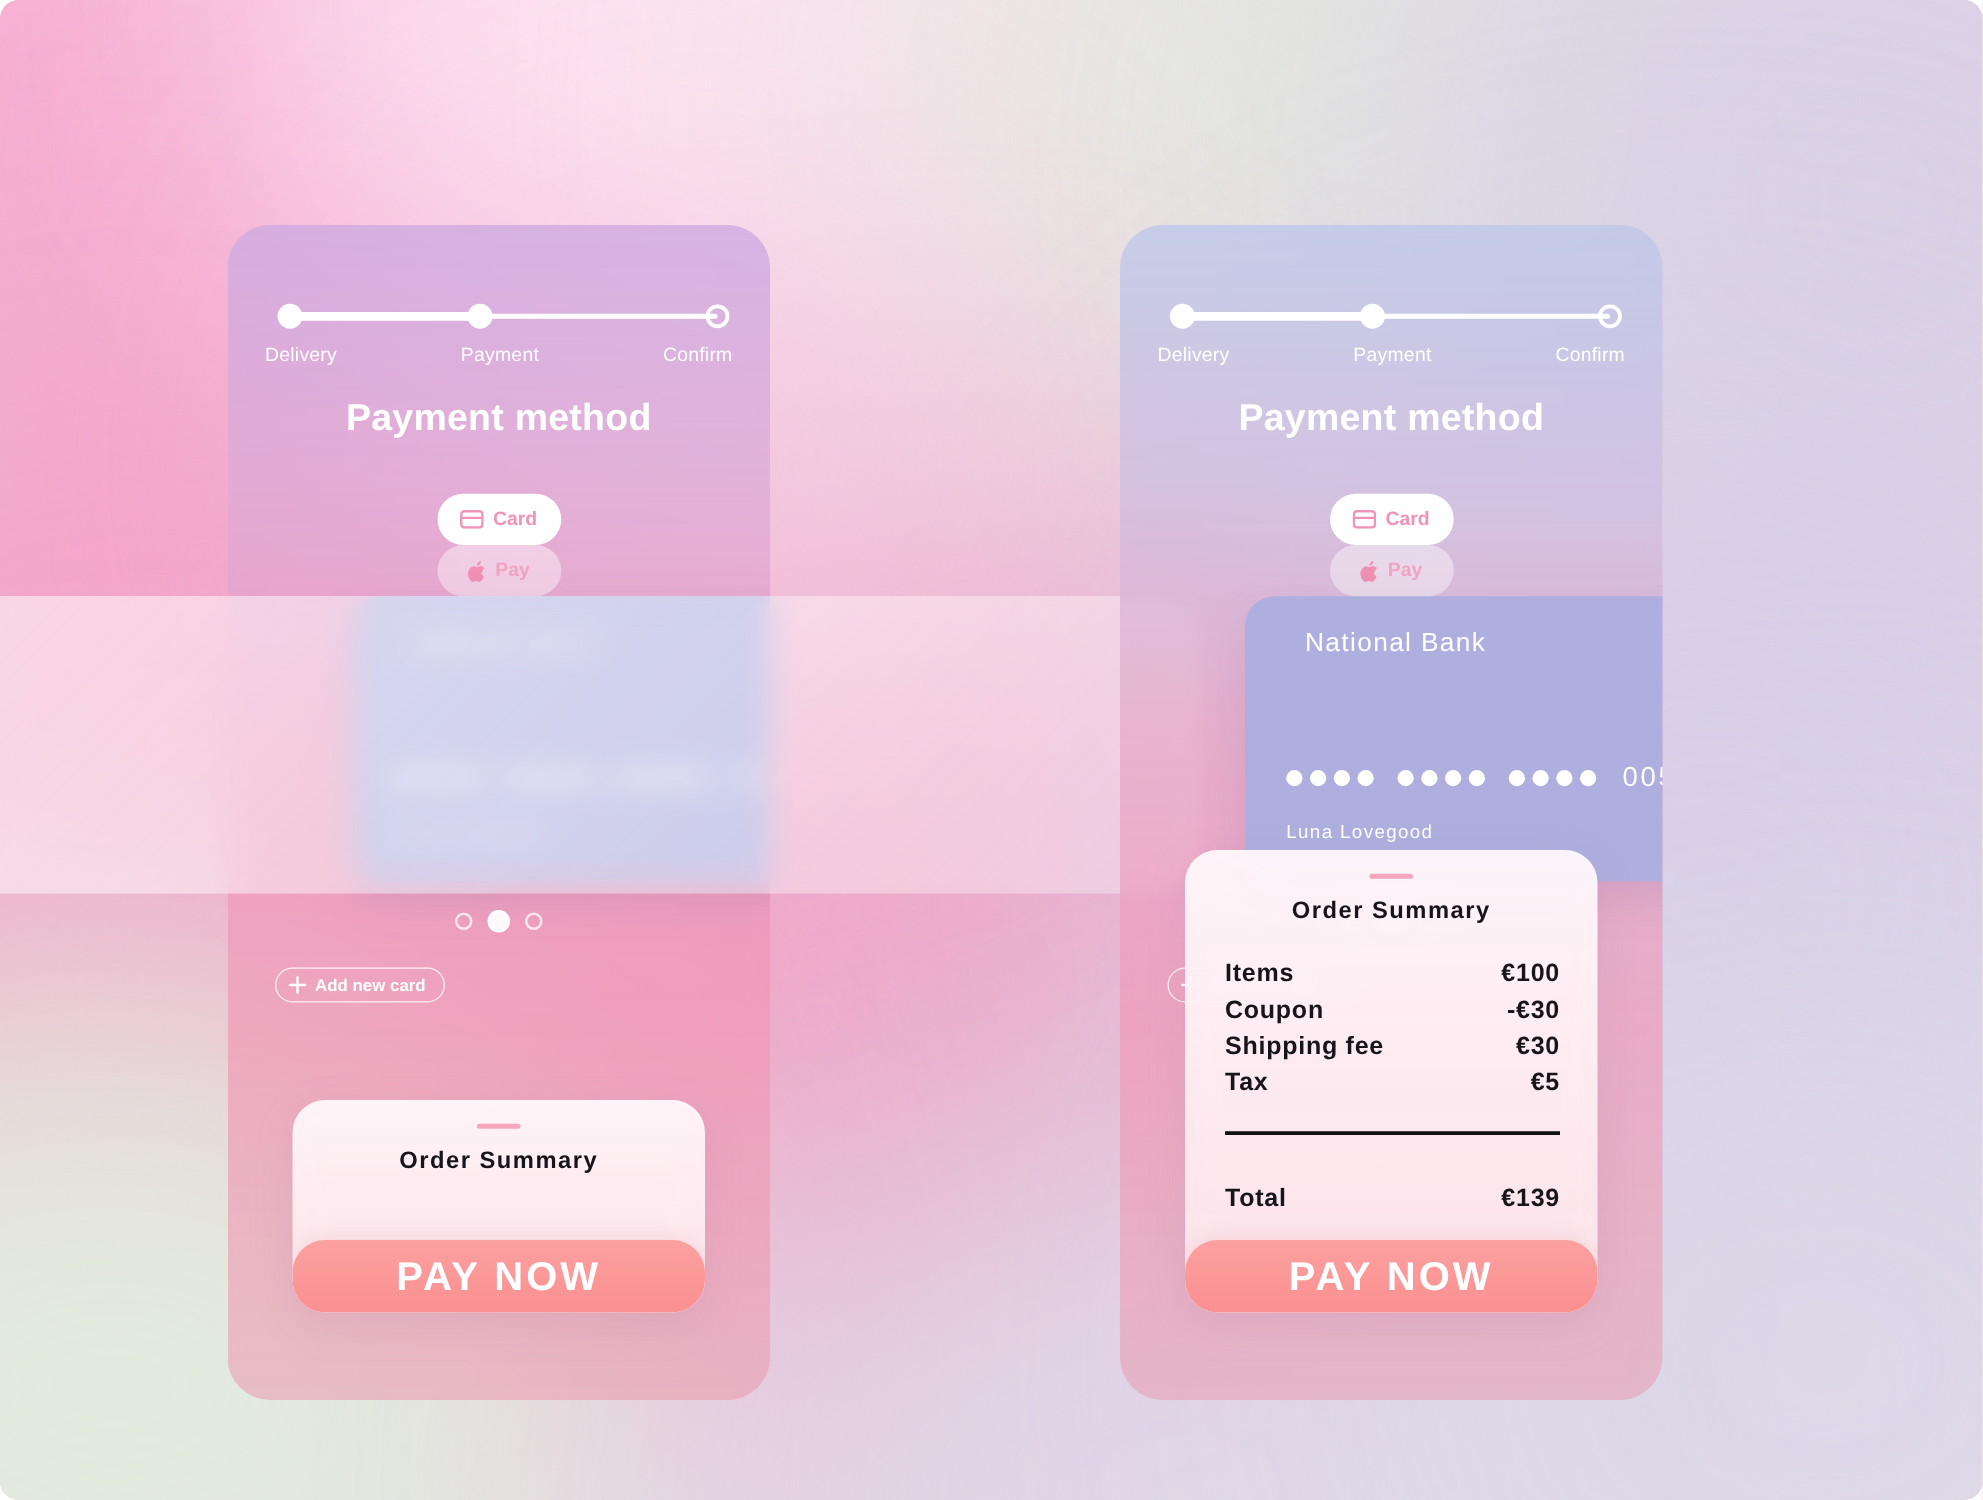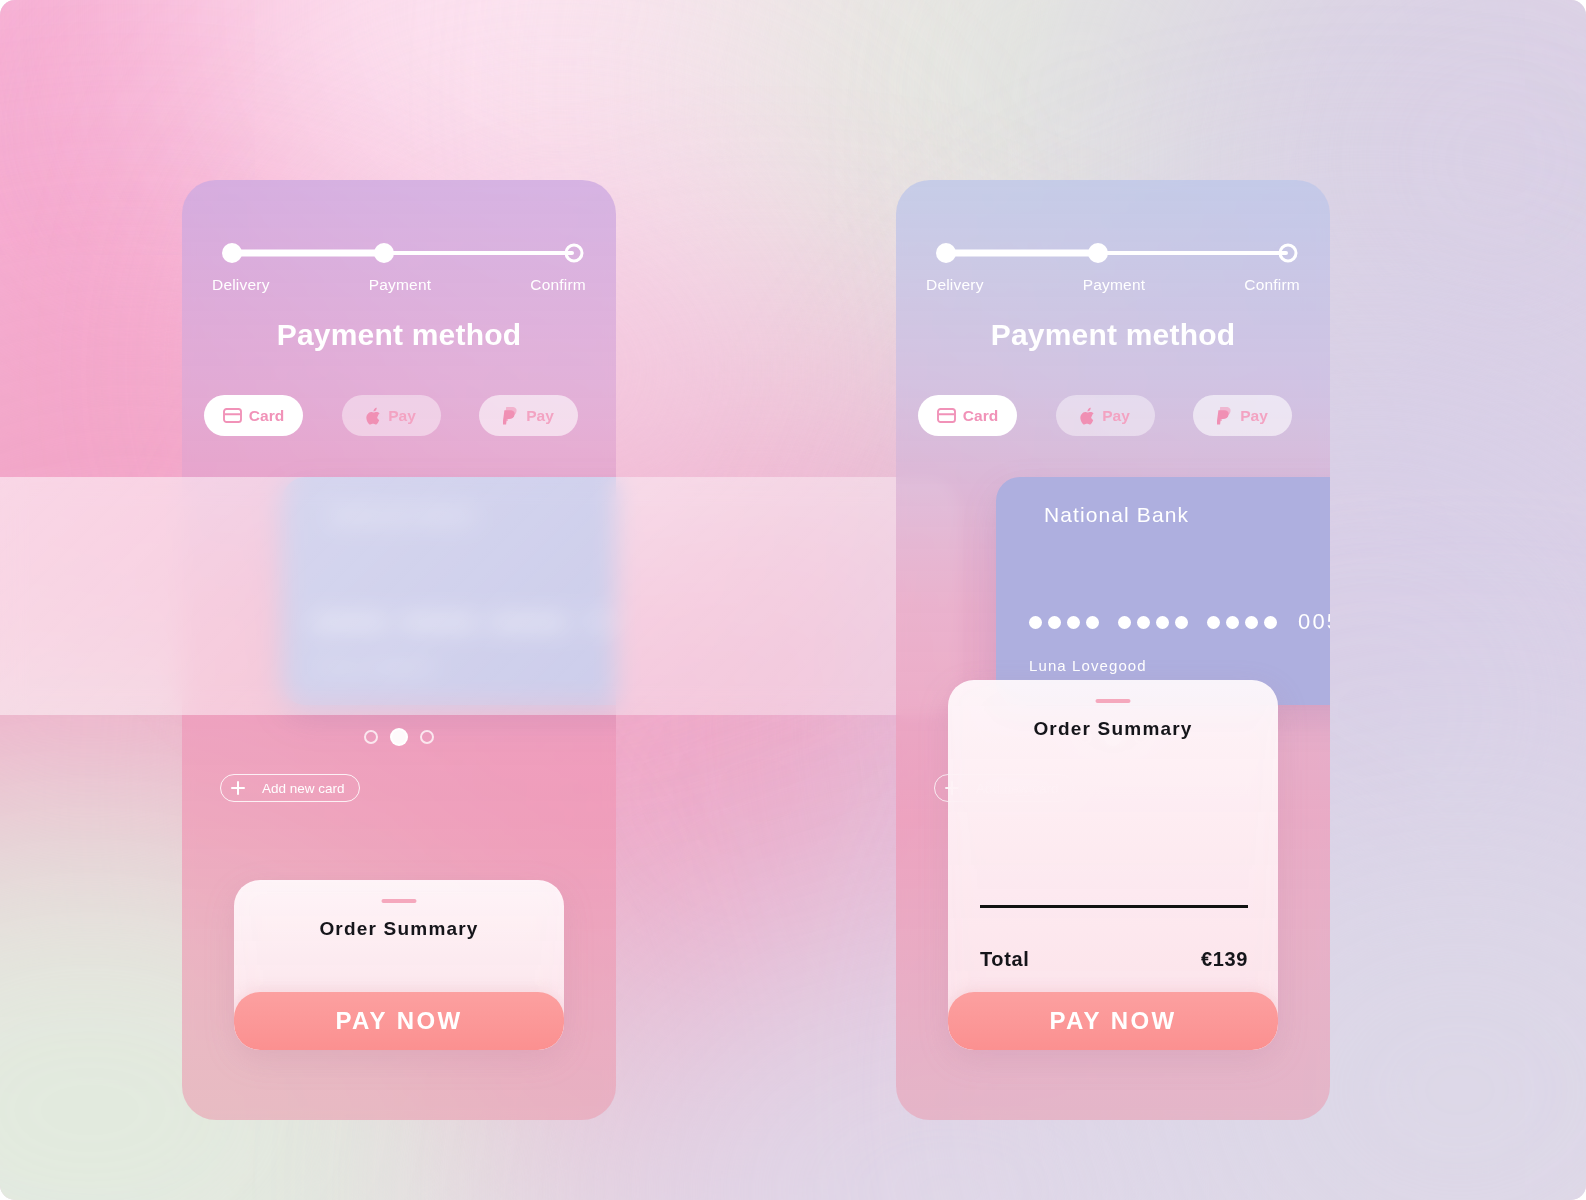--- a/index.html
+++ b/index.html
@@ -97,22 +97,22 @@
 
   
   .screen-title {
     position: absolute; left: 0; right: 0; top: 138px;
     text-align: center; color: #fff;
     font-size: 30px; font-weight: 700; letter-spacing: .2px;
   }
 
   
   .chips {
-    position: absolute; left: 22px; right: 38px; top: 215px;
-    display: flex; justify-content: space-between; align-items: center;
+    position: absolute; left: 38px; right: 38px; top: 215px;
+    display: flex; justify-content: space-between; align-items: center; flex-direction: column;
   }
   .chip {
     height: 41px; border-radius: 21px;
     display: flex; align-items: center; justify-content: center;
     gap: 7px; font-size: 15.5px; font-weight: 600;
   }
   .chip-card   { width: 99px; background: #fff;                       color:#f192b8; }
   .chip-apple  { width: 99px; background: rgba(255,255,255,.42);      color:#f3a3c2; }
   .chip-paypal { width: 99px; background: rgba(255,255,255,.58);      color:#f3a3c2; }
   .chip .glyph { display:flex; align-items:center; }
@@ -155,22 +155,22 @@
              border: 2px solid rgba(255,255,255,.75); }
   .pager i.on { background: rgba(255,255,255,.95); border-color: rgba(255,255,255,.95);
                 width: 18px; height: 18px; margin-top:-2px; }
 
   
   .add-card {
     position: absolute; left: 38px; top: 594px;
     height: 28px; padding: 0 14px 0 10px;
     border: 1.6px solid rgba(255,255,255,.85);
     border-radius: 16px;
-    display:flex; align-items:center; gap: 17px;
-    color:#fff; font-size: 13.5px; font-weight: 400;
+    display:flex; align-items:center; gap: 7px;
+    color:#fff; font-size: 13.5px; font-weight: 700;
   }
   .plus { position: relative; width: 14px; height: 14px; flex: none; }
   .plus::before, .plus::after {
     content:""; position:absolute; background:#fff; border-radius:2px;
   }
   .plus::before { left: 6px; top: 0;   width: 2.4px; height: 14px; }
   .plus::after  { left: 0;   top: 6px; width: 14px;  height: 2.4px; }
 
   
   .sheet {
@@ -206,21 +206,21 @@
   .sum-total {
     position:absolute; left: 32px; right: 30px; top: 268px;
     display:flex; justify-content:space-between; align-items:baseline;
     color:#15151a; font-size: 20px; font-weight: 700; letter-spacing: .6px;
   }
 
   .pay-now {
     position:absolute; left: 0; bottom: 0; width: 100%;
     height: 58px; border-radius: 26px;
     background: linear-gradient(180deg, #fca0a0 0%, #fb9090 100%);
-    color:#fff; font-size: 24px; font-weight: 700; letter-spacing: 2.4px;
+    color:#fff; font-size: 32px; font-weight: 700; letter-spacing: 2.4px;
     display:flex; align-items:center; justify-content:center;
     box-shadow: 0 -2px 14px rgba(220,140,150,.20);
   }
 </style>
 </head>
 <body>
 
 <div id="stage">
 
   <div class="mesh m1"></div>
@@ -417,20 +417,38 @@
 
     <div class="add-card">
       <span class="plus"></span>
       <span>Add new card</span>
     </div>
 
     <div class="sheet sheet-expanded">
       <div class="sheet-handle"></div>
       <div class="sheet-title">Order Summary</div>
 
+      <div class="sum-rows">
+        <div class="sum-row">
+          <span>Items</span>
+          <span>€100</span>
+        </div>
+        <div class="sum-row">
+          <span>Coupon</span>
+          <span>-€30</span>
+        </div>
+        <div class="sum-row">
+          <span>Shipping fee</span>
+          <span>€30</span>
+        </div>
+        <div class="sum-row">
+          <span>Tax</span>
+          <span>€5</span>
+        </div>
+      </div>
 
       <div class="sum-rule"></div>
 
       <div class="sum-total">
         <span>Total</span>
         <span>€139</span>
       </div>
 
       <div class="pay-now">PAY NOW</div>
     </div>

